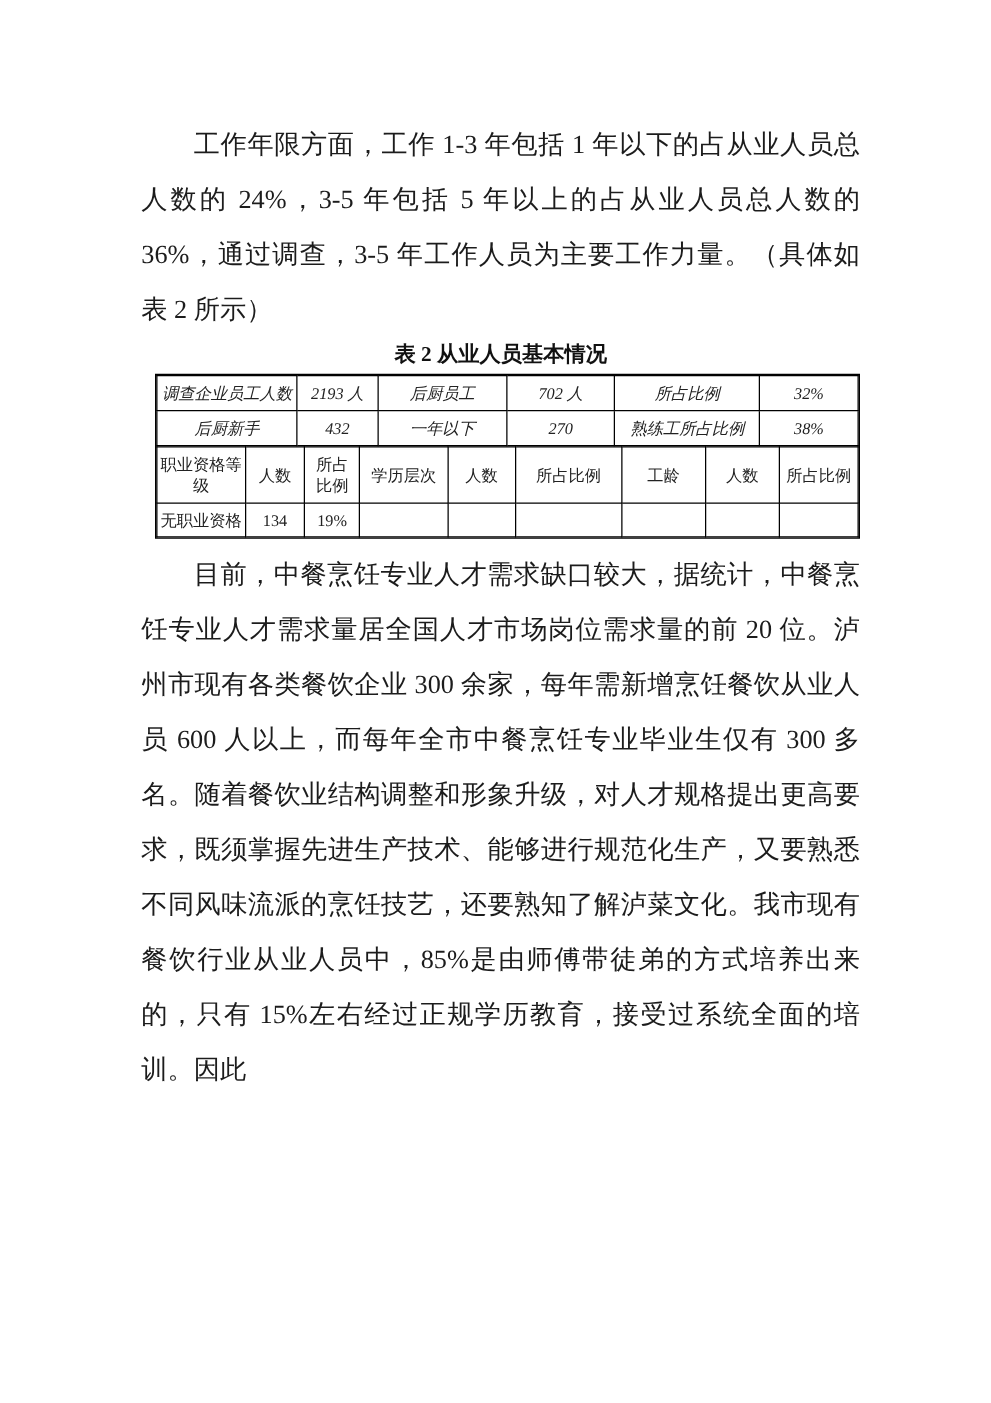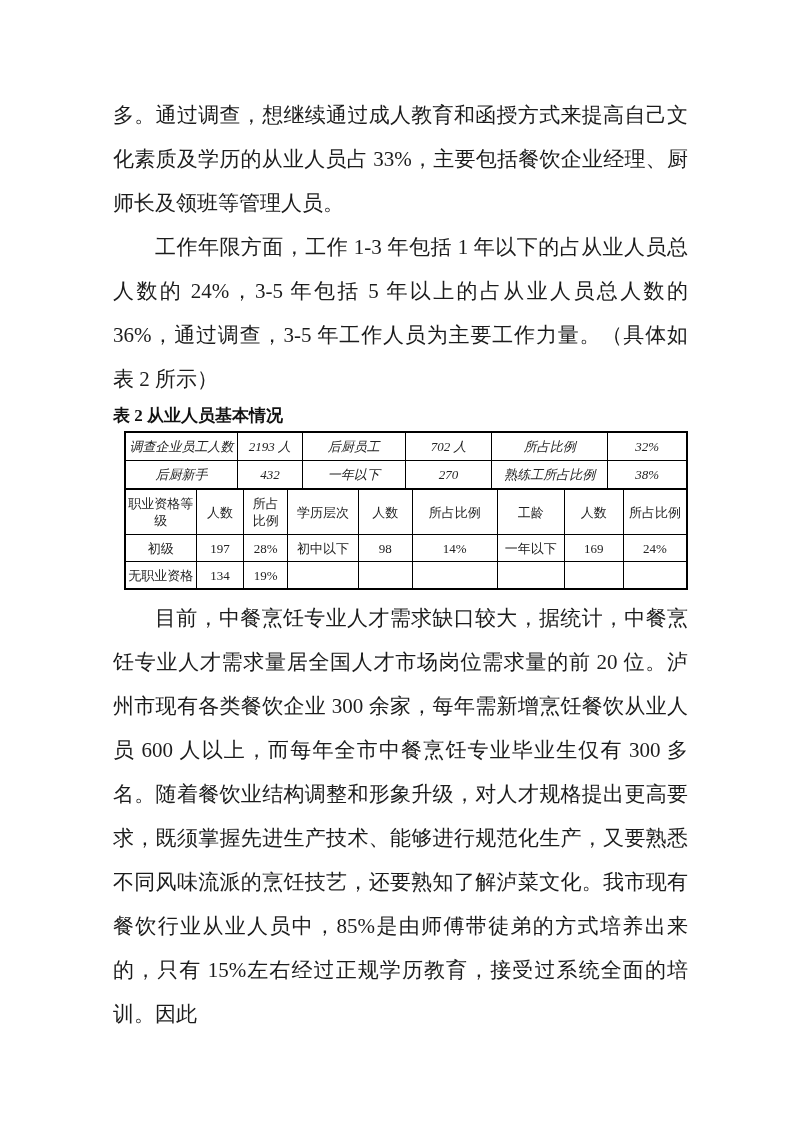--- a/index.html
+++ b/index.html
@@ -21,20 +21,21 @@
     font-size: 21px;
     line-height: 44px;
     text-align: justify;
     text-justify: inter-ideograph;
     letter-spacing: 0px;
   }
   .body-text.indent { text-indent: 2em; }
   .table-title {
     margin: 3px 0 3px 0;
     width: 575px;
+    text-align: center;
     font-size: 17px;
     font-weight: bold;
     line-height: 24px;
     color: #111;
   }
   .table-wrap {
     width: 564px;
     margin-left: 11px;
     border: 1.5px solid #000;
     box-sizing: border-box;
@@ -59,21 +60,20 @@
   .t-top td { height: 25px; font-style: italic; }
   .t-main tr.hdr th { height: 42px; }
   .t-main td { height: 24px; }
   
 </style>
 </head>
 <body>
 
 <div class="page">
 
-  <p class="body-text">多。通过调查，想继续通过成人教育和函授方式来提高自己文化素质及学历的从业人员占 33%，主要包括餐饮企业经理、厨师长及领班等管理人员。</p>
 
   <p class="body-text indent">工作年限方面，工作 1-3 年包括 1 年以下的占从业人员总人数的 24%，3-5 年包括 5 年以上的占从业人员总人数的 36%，通过调查，3-5 年工作人员为主要工作力量。（具体如表 2 所示）</p>
 
   <div class="table-title">表 2 从业人员基本情况</div>
 
   <div class="table-wrap">
     <table class="t-top">
       <colgroup>
         <col style="width:20.0%">
           <col style="width:11.5%">
@@ -121,31 +121,20 @@
             <th>学历层次</th>
             <th>人数</th>
             <th>所占比例</th>
             <th>工龄</th>
             <th>人数</th>
             <th>所占比例</th>
           </tr>
         </thead>
       <tbody>
           <tr>
-            <td>初级</td>
-            <td>197</td>
-            <td>28%</td>
-            <td>初中以下</td>
-            <td>98</td>
-            <td>14%</td>
-            <td>一年以下</td>
-            <td>169</td>
-            <td>24%</td>
-          </tr>
-          <tr>
             <td>无职业资格</td>
             <td>134</td>
             <td>19%</td>
             <td></td>
             <td></td>
             <td></td>
             <td></td>
             <td></td>
             <td></td>
           </tr>

